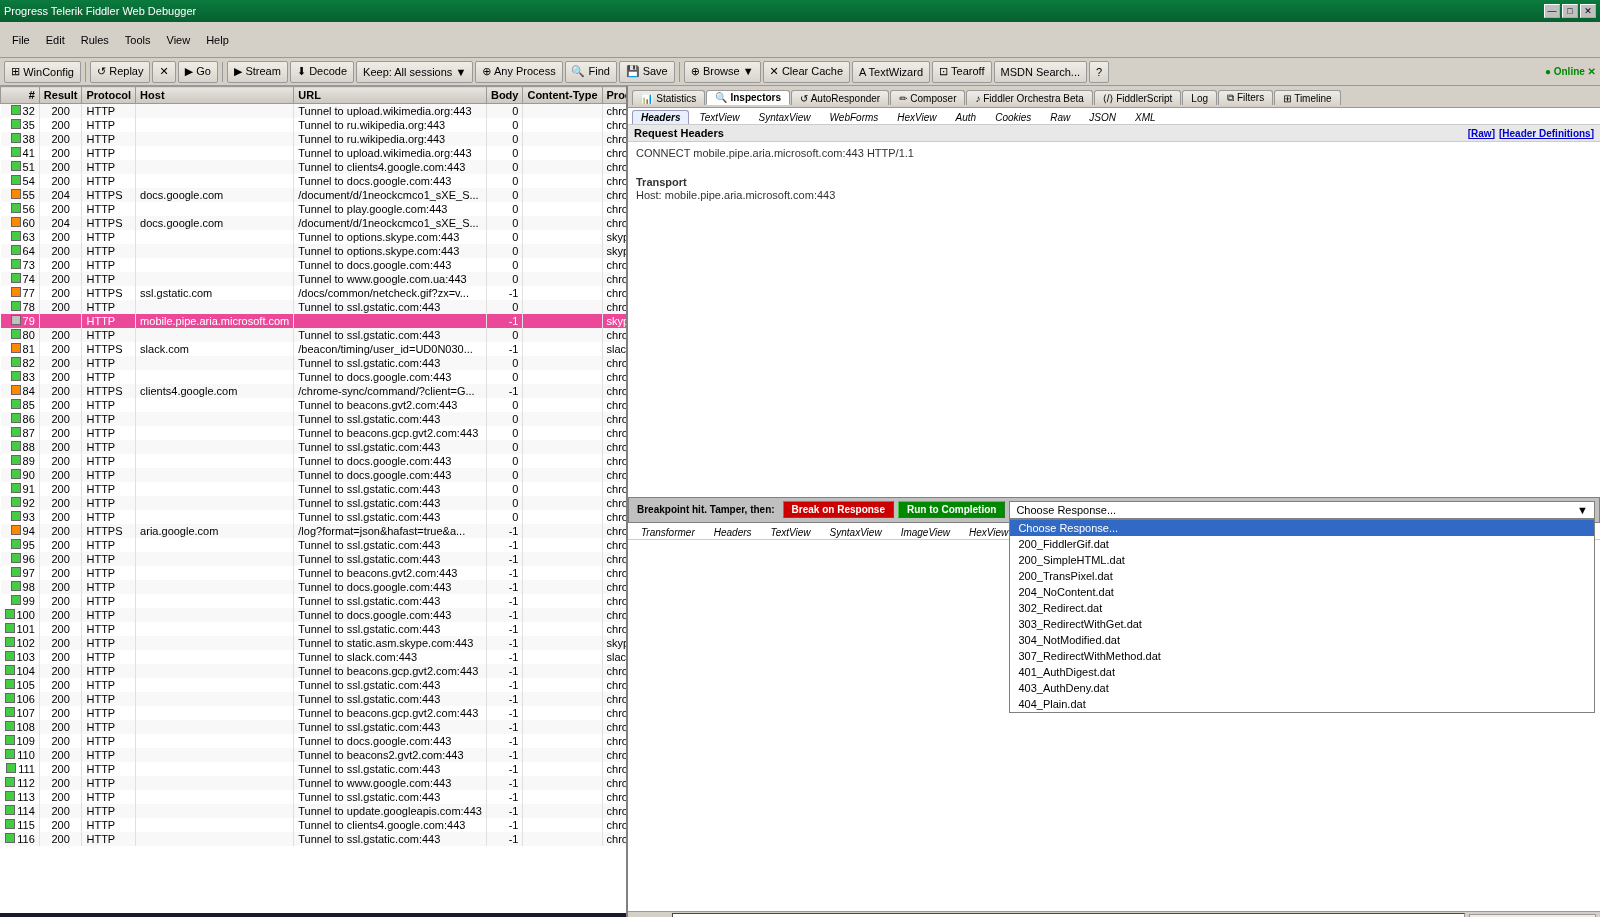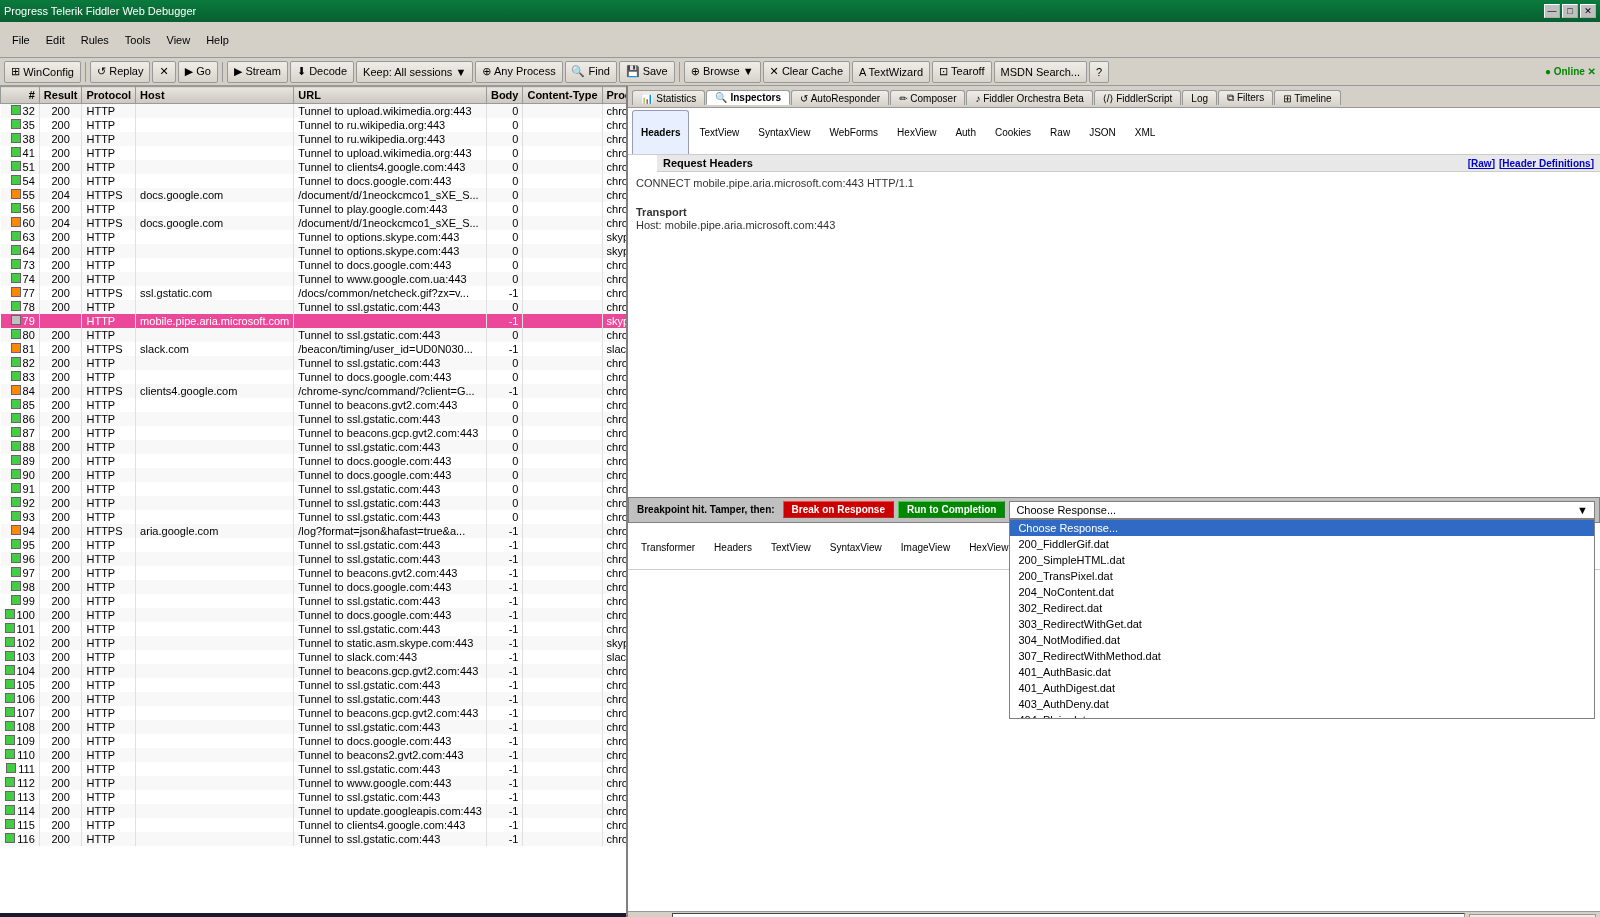--- a/index.html
+++ b/index.html
@@ -172,26 +172,27 @@
     
     
     .sub-tabs-row {
       display: flex;
       background: white;
       padding: 2px 4px 0;
       border-bottom: 1px solid #ccc;
       gap: 1px;
     }
     .sub-tab {
-      padding: 16px 8px;
+      padding: 1px 8px;
       cursor: pointer;
       font-size: 10px;
       border: 1px solid transparent;
       border-bottom: none;
       border-radius: 3px 3px 0 0;
+      font-style: italic;
     }
     .sub-tab.active { background: #e8f0ff; border-color: #99b; font-weight: bold; }
     
     
     .request-area {
       flex: 1;
       background: white;
       display: flex;
       flex-direction: column;
     }
@@ -1048,21 +1049,21 @@
         <span class="sub-tab">WebForms</span>
         <span class="sub-tab">HexView</span>
         <span class="sub-tab">Auth</span>
         <span class="sub-tab">Cookies</span>
         <span class="sub-tab">Raw</span>
         <span class="sub-tab">JSON</span>
         <span class="sub-tab">XML</span>
       </div>
 
       <div class="request-area">
-        <div class="request-headers-title" style="display: flex; justify-content: center; align-items: center; margin-left: 29px;">
+        <div class="request-headers-title" style="display: flex; justify-content: center; align-items: center;">
           <span>Request Headers</span>
           <span class="raw-link">[Raw]</span>
           <span class="header-def-link">[Header Definitions]</span>
         </div>
         <div class="headers-content">
           <div class="header-line">CONNECT mobile.pipe.aria.microsoft.com:443 HTTP/1.1</div>
           <br>
           <div class="header-section-title">Transport</div>
           <div class="header-line">Host: mobile.pipe.aria.microsoft.com:443</div>
         </div>
@@ -1080,21 +1081,20 @@
           <div class="dropdown-list" id="response-dropdown-list">
           <div class="dropdown-item selected">Choose Response...</div>
               <div class="dropdown-item">200_FiddlerGif.dat</div>
               <div class="dropdown-item">200_SimpleHTML.dat</div>
               <div class="dropdown-item">200_TransPixel.dat</div>
               <div class="dropdown-item">204_NoContent.dat</div>
               <div class="dropdown-item">302_Redirect.dat</div>
               <div class="dropdown-item">303_RedirectWithGet.dat</div>
               <div class="dropdown-item">304_NotModified.dat</div>
               <div class="dropdown-item">307_RedirectWithMethod.dat</div>
-              <div class="dropdown-item">401_AuthBasic.dat</div>
               <div class="dropdown-item">401_AuthDigest.dat</div>
               <div class="dropdown-item">403_AuthDeny.dat</div>
               <div class="dropdown-item">404_Plain.dat</div>
             </div>
         </div>
       </div>
 
       <div class="sub-tabs-row">
         <span class="sub-tab">Transformer</span>
         <span class="sub-tab">Headers</span>

